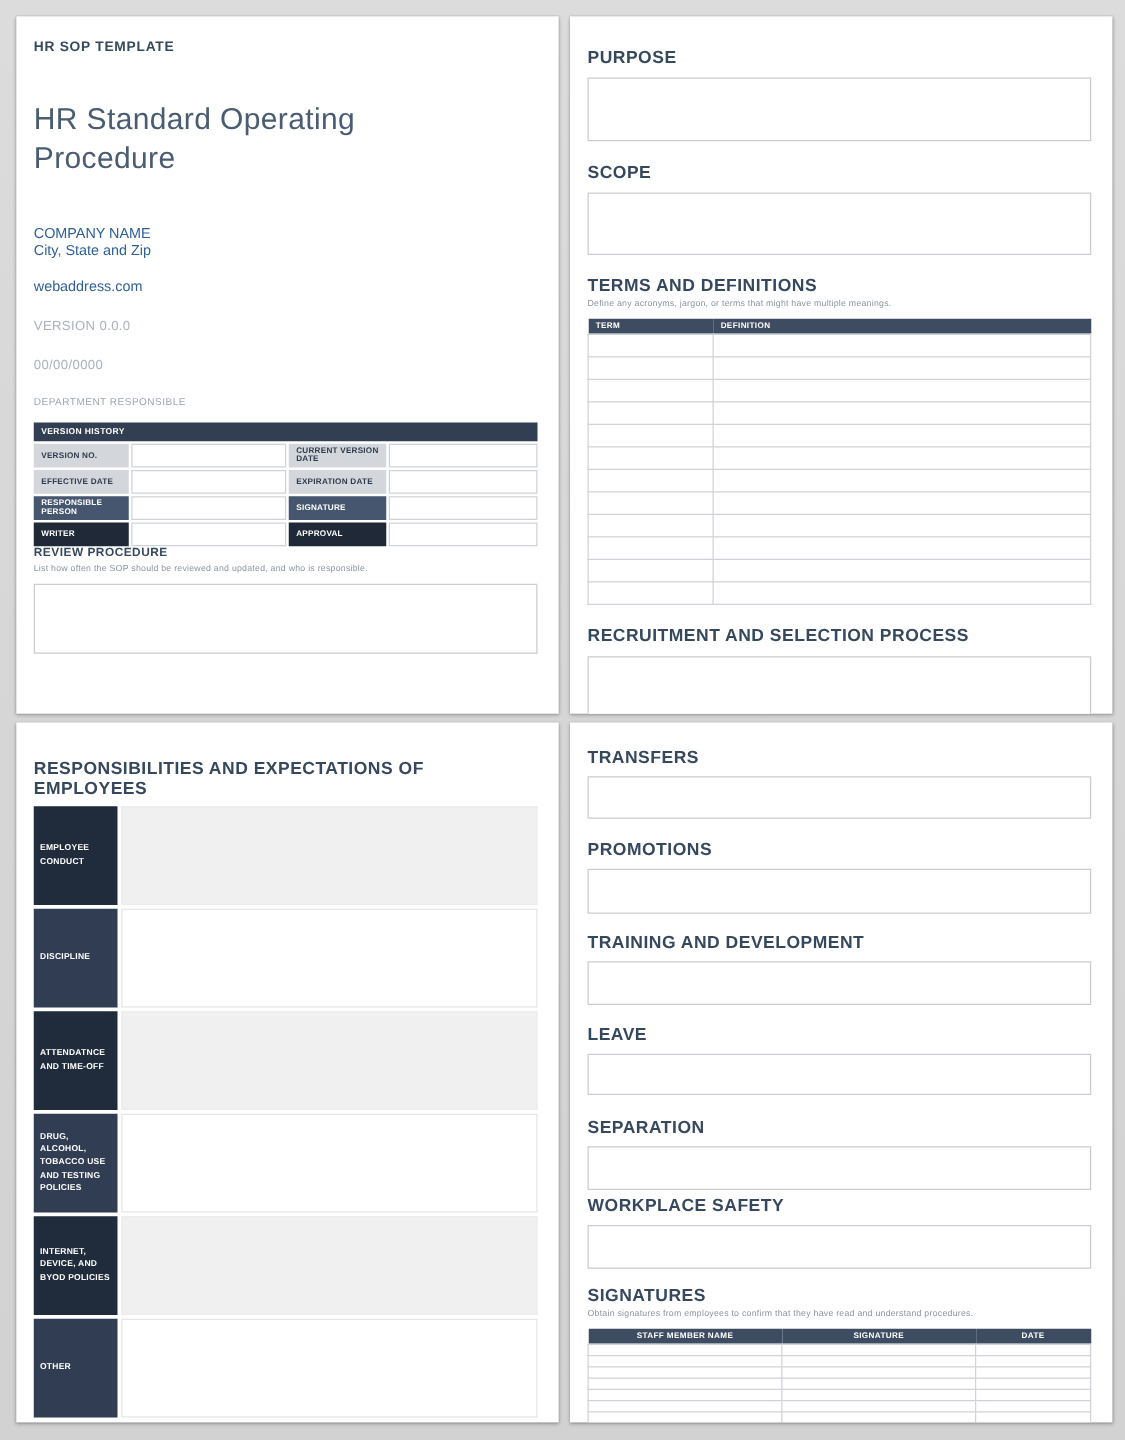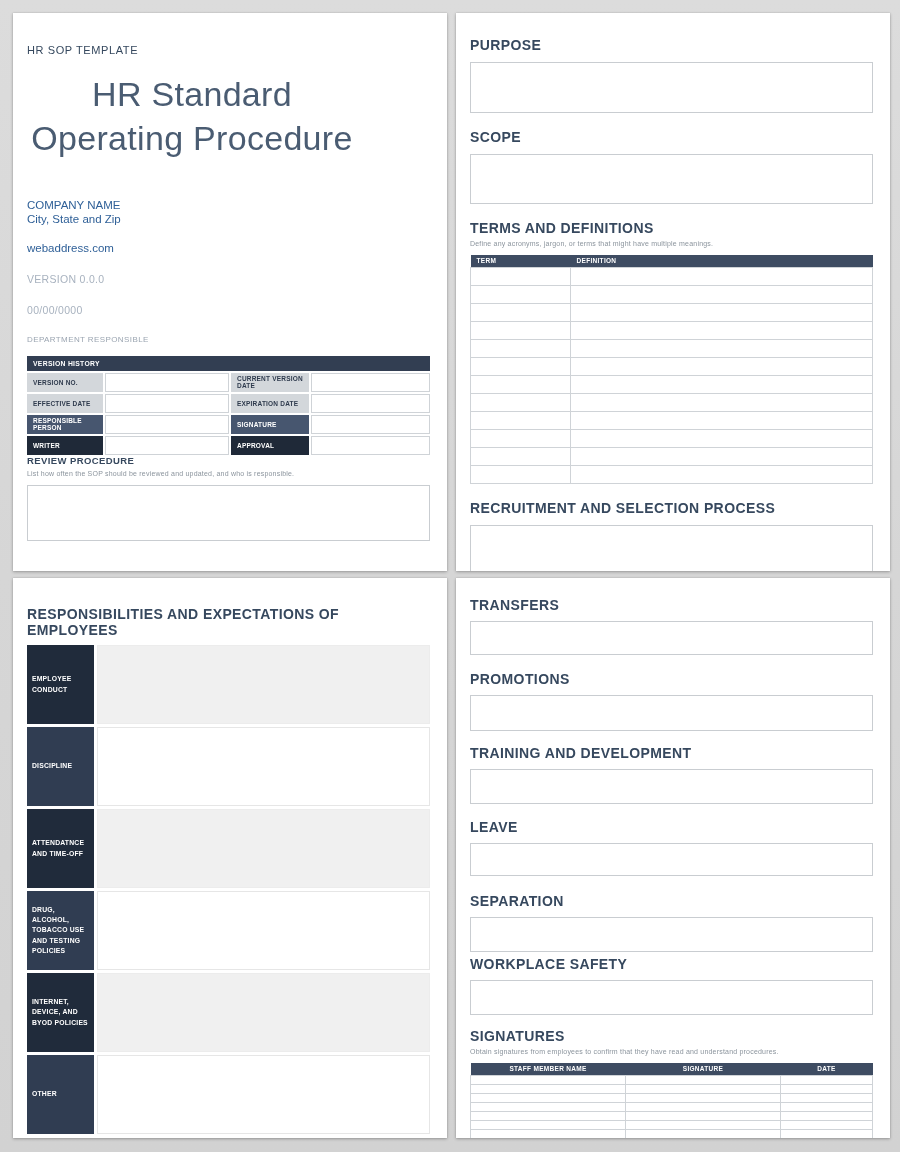--- a/index.html
+++ b/index.html
@@ -15,22 +15,22 @@
     grid-template-rows:558px 560px;
     gap:7px 9px;
     padding:13px 10px 14px 13px;
   }
   .page {
     background:#ffffff;
     box-shadow:0 1px 3px rgba(0,0,0,.28), 0 0 1px rgba(0,0,0,.2);
     padding:15px 17px 0 14px;
     overflow:hidden;
   }
-  .doc-label { font-size:11px; font-weight:normal; color:#35485e; letter-spacing:.6px; margin-top:16px; }
-  .big-title { font-size:34px; color:#4a5c72; line-height:1.3; letter-spacing:.3px; max-width:330px; margin-top:16px;text-align:center; }
+  .doc-label { font-size:11px; font-weight:bold; color:#35485e; letter-spacing:.6px; margin-top:4px; }
+  .big-title { font-size:24px; color:#4a5c72; line-height:1.3; letter-spacing:.3px; max-width:330px; margin-top:36px; }
   .company { margin-top:39px; font-size:11.5px; color:#2e5f97; line-height:1.15; }
   .web { margin-top:16px; font-size:11.5px; color:#2e5f97; }
   .muted-line { margin-top:19px; font-size:10.5px; color:#a8b2bf; letter-spacing:.3px; }
   .dept { margin-top:19px; font-size:8px; color:#9ba5b1; letter-spacing:.4px; }
 
   .h-sec { font-size:14px; font-weight:bold; color:#36485e; letter-spacing:.4px; }
   .h-sec-lg { font-size:9.5px; font-weight:bold; color:#36485e; letter-spacing:.4px; }
   .caption { font-size:7px; color:#8b949d; margin-top:4px; letter-spacing:.2px; }
   .inbox { border:1px solid #c9cdd1; background:#fff; width:100%; }
 

